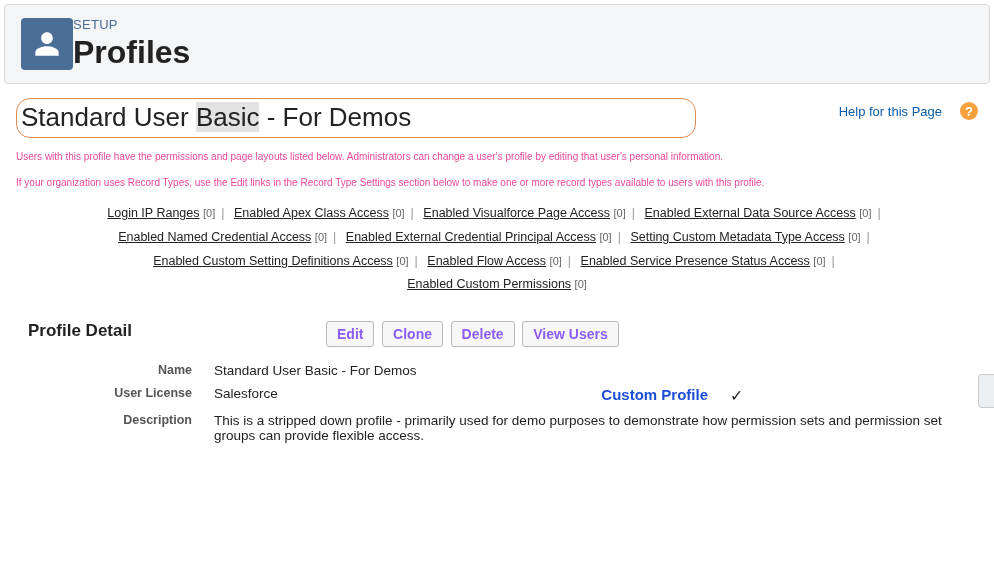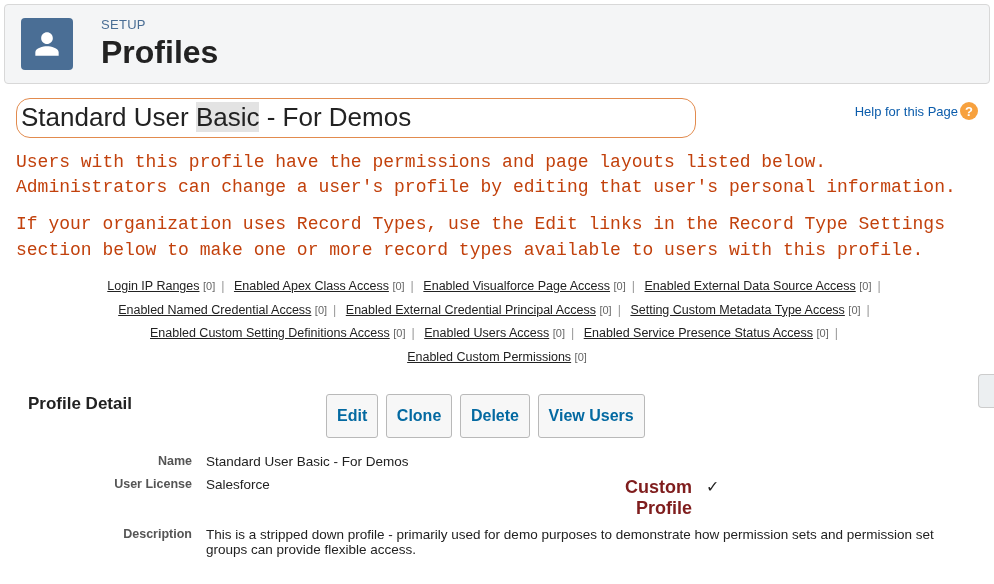--- a/index.html
+++ b/index.html
@@ -11,21 +11,21 @@
     width:994px;
   }
   .header-bar {
     background:#f4f5f6;
     border:1px solid #d8d8d8;
     border-radius:4px;
     margin:4px 4px 0 4px;
     padding:12px 16px;
     display:flex;
     align-items:center;
-    gap:28px;
+    gap:0;
   }
   .header-icon {
     width:52px;
     height:52px;
     background:#4a6e95;
     border-radius:4px;
     display:flex;
     align-items:center;
     justify-content:center;
   }
@@ -67,32 +67,32 @@
   }
   .profile-name .hl {
     background:#e3e3e3;
   }
   .help-link {
     position:absolute;
     top:18px;
     right:16px;
     display:flex;
     align-items:center;
-    gap:2px;
+    gap:18px;
     color:#0b5cab;
     font-size:13px;
     cursor:pointer;
   }
   .help-icon {
     width:18px;height:18px;border-radius:50%;
     background:#f7a13e;color:#fff;
     display:flex;align-items:center;justify-content:center;
     font-size:13px;font-weight:700;
   }
-  .para { font-size:18px; color:#c2410c; line-height:1.4; margin-bottom:12px; max-width:960px;font-family:Liberation Mono, monospace;}
+  .para { font-size:10px; color:#ec4899; line-height:1.4; margin-bottom:12px; max-width:960px;}
   .quick-links {
     text-align:center;
     font-size:12.5px;
     color:#444;
     line-height:1.9;
     padding:0 22px;
     margin-top:4px;
   }
   .quick-links a {
     color:#222;
@@ -108,55 +108,55 @@
   }
   .detail-head h3 {
     font-size:17px;
     font-weight:700;
     color:#222;
     flex:0 0 310px;
     padding-left:12px;
   }
   .btn {
     font-family:inherit;
-    font-size:16px;
-    font-weight:700;
-    color:#0369a1;
+    font-size:14px;
+    font-weight:700;
+    color:#8b5cf6;
     background:#f7f7f7;
     border:1px solid #b9b9b9;
     border-radius:3px;
-    padding:12px 10px;
+    padding:4px 10px;
     cursor:pointer;
     margin-right:4px;
   }
   .detail-table {
     margin-top:12px;
     width:100%;
     font-size:13.5px;
   }
-  .detail-row { display:flex; padding:4px 0;}
+  .detail-row { display:flex; padding:4px 0;gap:8px;}
   .detail-row .lbl {
     flex:0 0 190px;
     text-align:right;
     font-weight:700;
     color:#555;
     padding-right:14px;
     font-size:12.5px;
   }
   .detail-row .val {
     flex:1;
     color:#222;
   }
   .detail-row .lbl2 {
     flex:0 0 130px;
     text-align:right;
     font-weight:700;
-    color:#7f1d1d;
+    color:#1d4ed8;
     padding-right:14px;
-    font-size:18px;
+    font-size:15px;
   }
   .check {
     font-family: Arial, sans-serif;
     font-size:16px;
     color:#222;
   }
   .side-handle {
     position:absolute;
     right:0; top:290px;
     width:16px;height:34px;
@@ -197,21 +197,21 @@
 
   <div class="quick-links">
     <a>Login IP Ranges</a> <span class="count">[0]</span><span class="sep">|</span>
     <a>Enabled Apex Class Access</a> <span class="count">[0]</span><span class="sep">|</span>
     <a>Enabled Visualforce Page Access</a> <span class="count">[0]</span><span class="sep">|</span>
     <a>Enabled External Data Source Access</a> <span class="count">[0]</span><span class="sep">|</span><br>
     <a>Enabled Named Credential Access</a> <span class="count">[0]</span><span class="sep">|</span>
     <a>Enabled External Credential Principal Access</a> <span class="count">[0]</span><span class="sep">|</span>
     <a>Setting Custom Metadata Type Access</a> <span class="count">[0]</span><span class="sep">|</span><br>
     <a>Enabled Custom Setting Definitions Access</a> <span class="count">[0]</span><span class="sep">|</span>
-    <a>Enabled Users Access</a> <span class="count">[0]</span><span class="sep">|</span>
+    <a>Enabled Flow Access</a> <span class="count">[0]</span><span class="sep">|</span>
     <a>Enabled Service Presence Status Access</a> <span class="count">[0]</span><span class="sep">|</span><br>
     <a>Enabled Custom Permissions</a> <span class="count">[0]</span>
   </div>
 
   <div class="detail-section">
     <div class="detail-head">
       <h3>Profile Detail</h3>
       <div>
         <button class="btn">Edit</button>
         <button class="btn">Clone</button>

